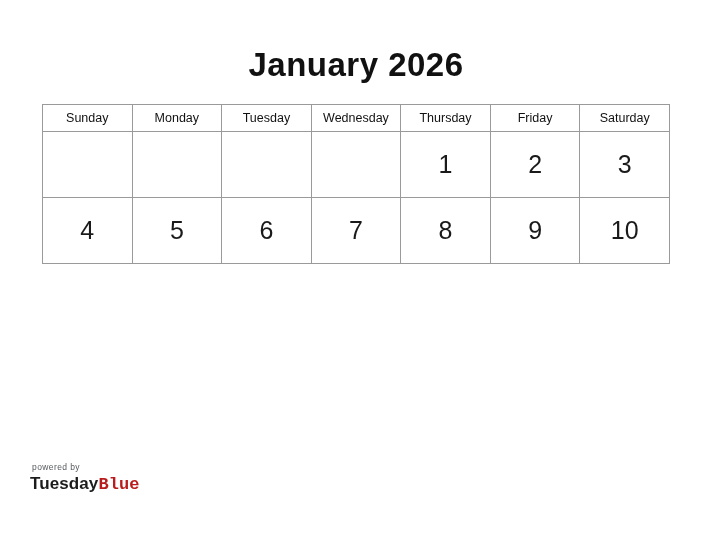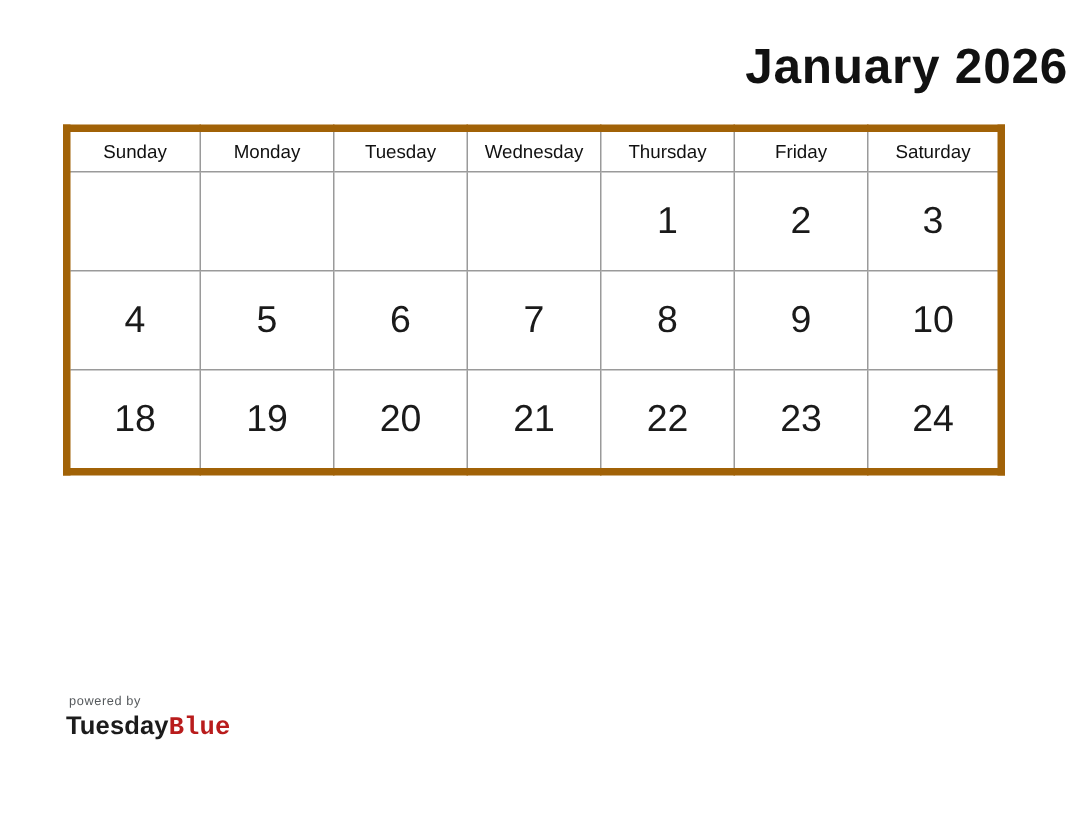--- a/index.html
+++ b/index.html
@@ -14,39 +14,39 @@
     color: #000000;
     overflow: hidden;
   }
   .page {
     position: relative;
     width: 712px;
     height: 550px;
     box-sizing: border-box;
   }
   .title {
-    text-align: right;
+    text-align: center;
     font-size: 33px;
     font-weight: bold;
     letter-spacing: 0.5px;
     color: #111111;
     margin: 0;
-    padding-top: 23px;
+    padding-top: 44px;
     padding-bottom: 0;
     line-height: 42px;
   }
   .calendar-wrap {
     margin: 18px auto 0 auto;
     width: 628px;
   }
   table.calendar {
     border-collapse: collapse;
     table-layout: fixed;
     width: 628px;
-    border: 5px solid #a16207;
+    border: 1px solid #a16207;
     padding-left: 36px;
   }
   table.calendar th {
     border: 1px solid #9a9a9a;
     height: 26px;
     font-size: 12.5px;
     font-weight: normal;
     color: #111111;
     text-align: center;
     vertical-align: middle;
@@ -62,21 +62,21 @@
     font-size: 25px;
     color: #1a1a1a;
     background: #ffffff;
     padding: 0;
   }
   table.calendar td.empty {
     color: transparent;
   }
   .footer {
     position: absolute;
-    left: 44px;
+    left: 30px;
     top: 462px;
     width: 260px;
   }
   .powered {
     font-size: 8.5px;
     color: #55595c;
     letter-spacing: 0.4px;
     margin: 0 0 1px 2px;
     line-height: 11px;
   }
@@ -121,29 +121,20 @@
         </tr>
         <tr>
           <td>4</td>
           <td>5</td>
           <td>6</td>
           <td>7</td>
           <td>8</td>
           <td>9</td>
           <td>10</td>
         </tr>
-        <tr>
-          <td>18</td>
-          <td>19</td>
-          <td>20</td>
-          <td>21</td>
-          <td>22</td>
-          <td>23</td>
-          <td>24</td>
-        </tr>
       </tbody>
     </table>
   </div>
 
   <div class="footer">
     <div class="powered">powered by</div>
     <div class="brand"><span class="general">Tuesday</span><span class="blue">Blue</span></div>
   </div>
 
 </div>

